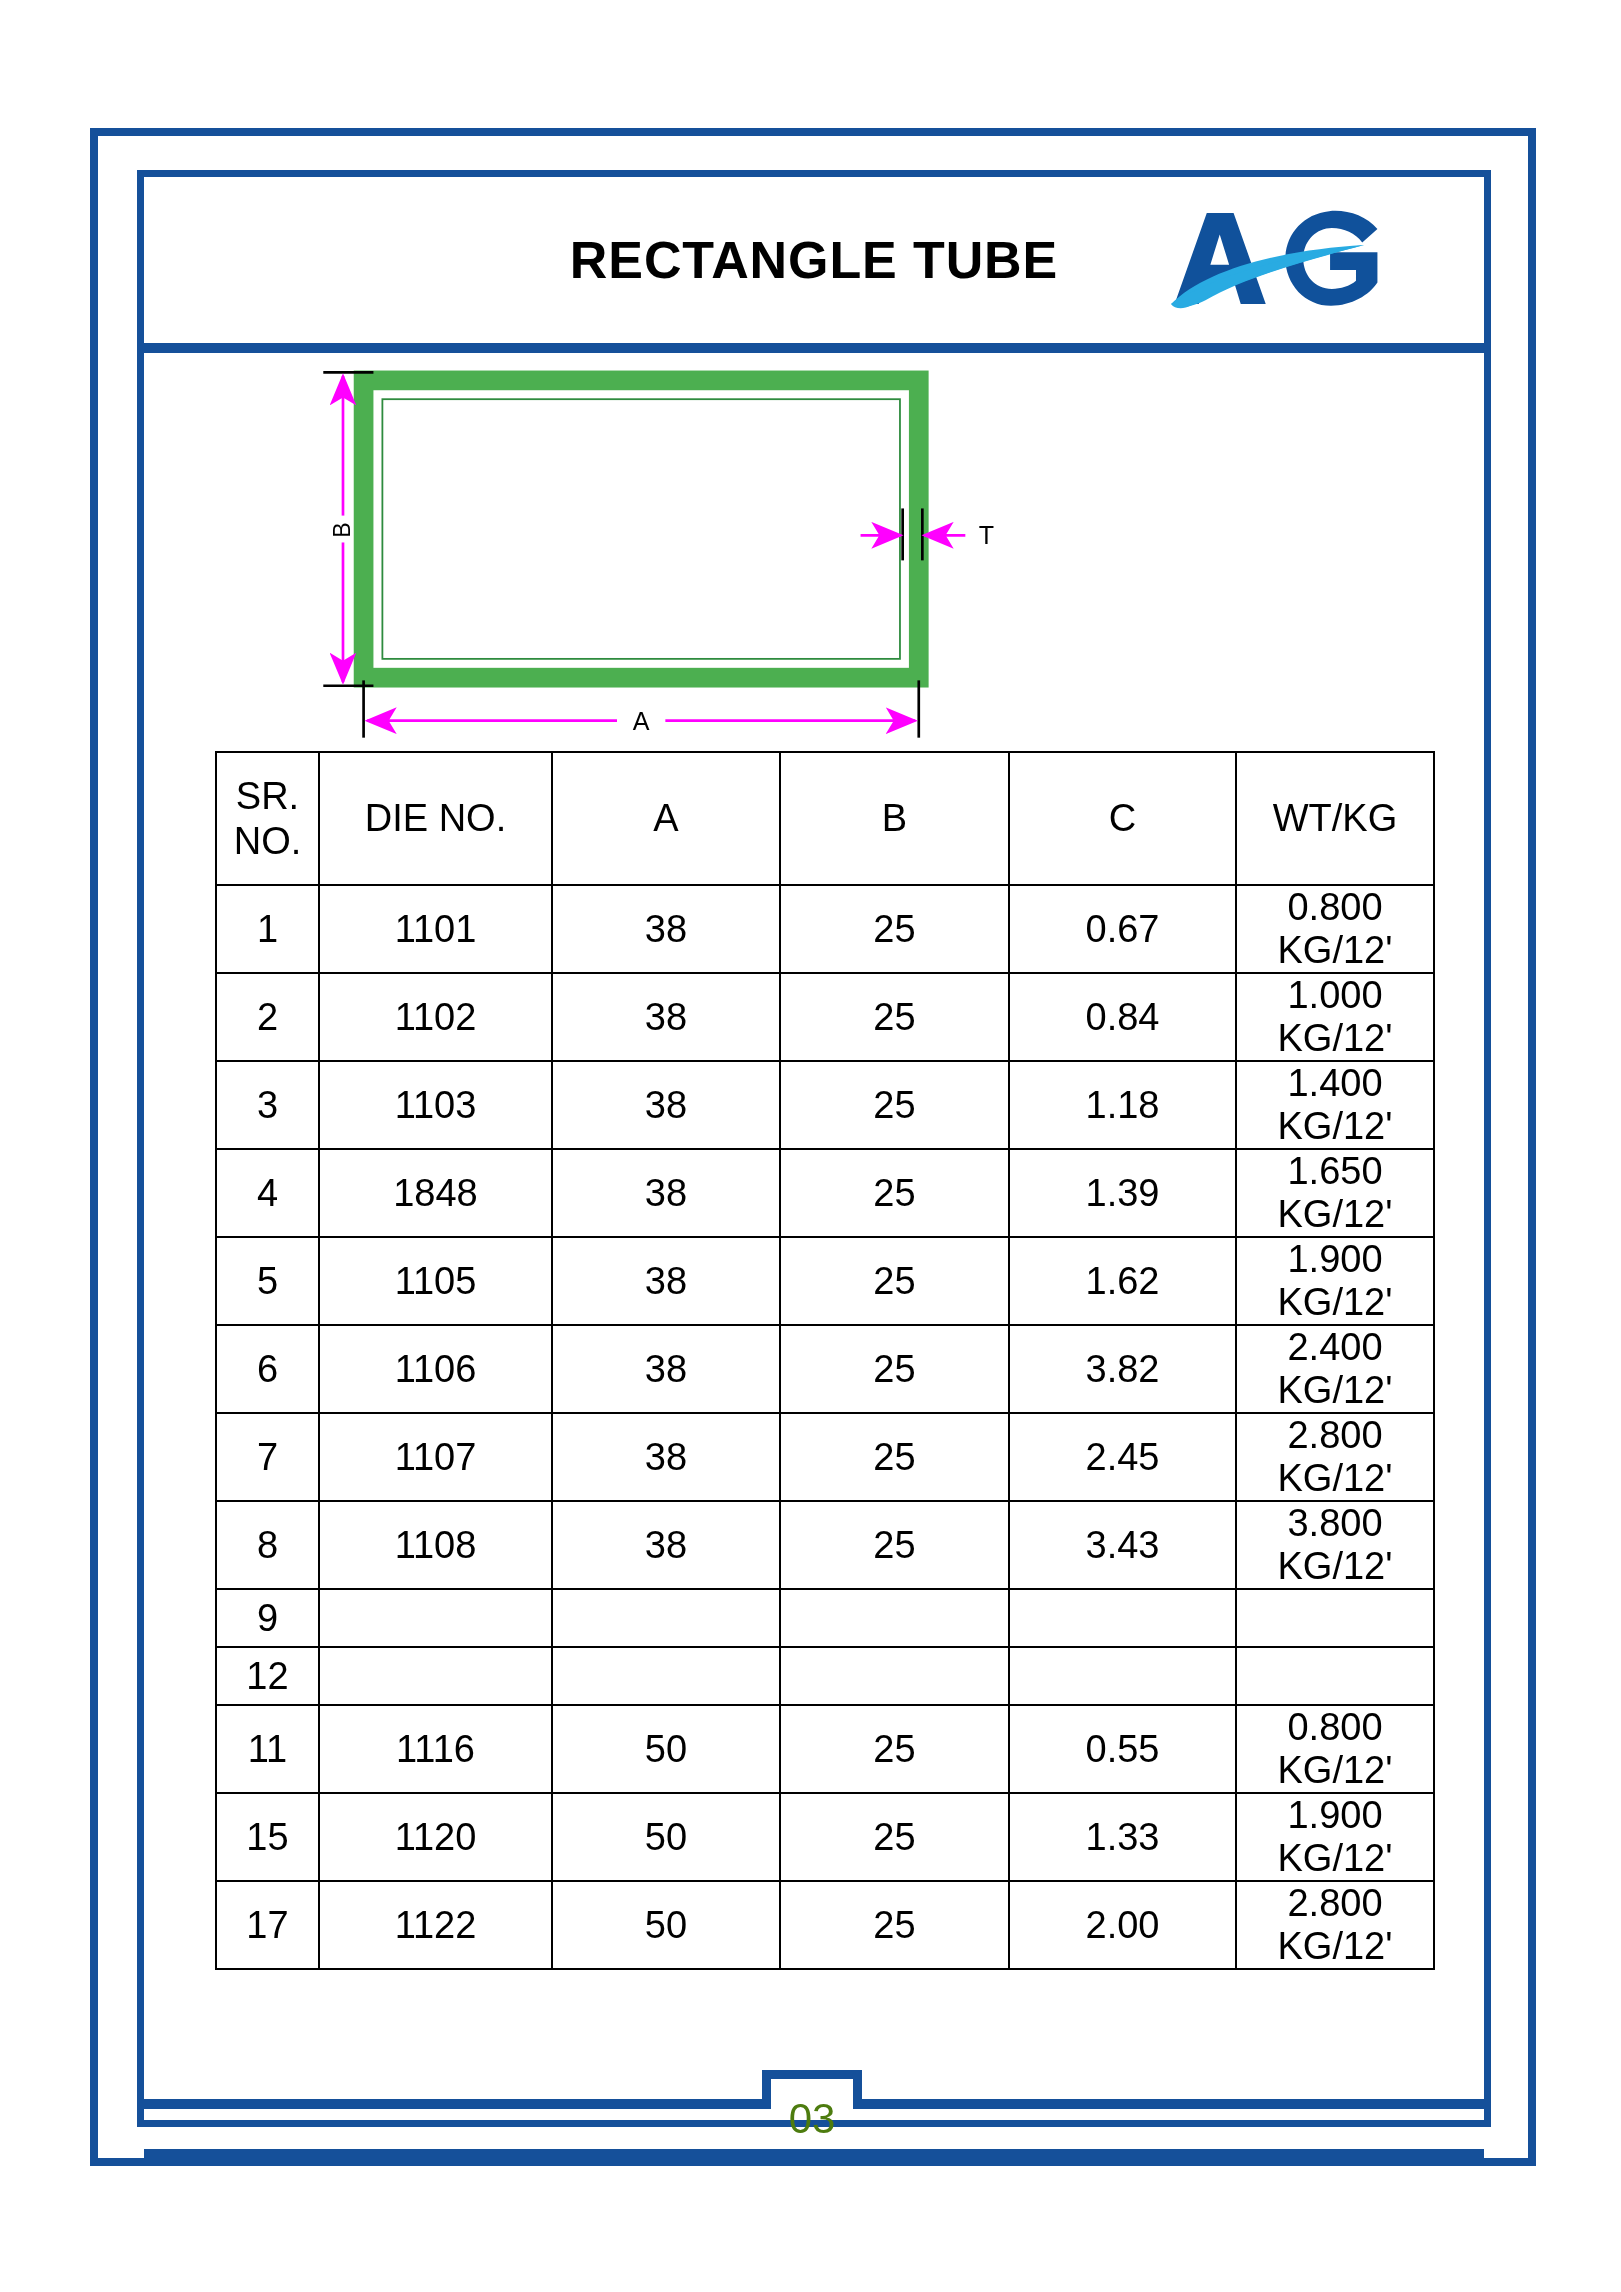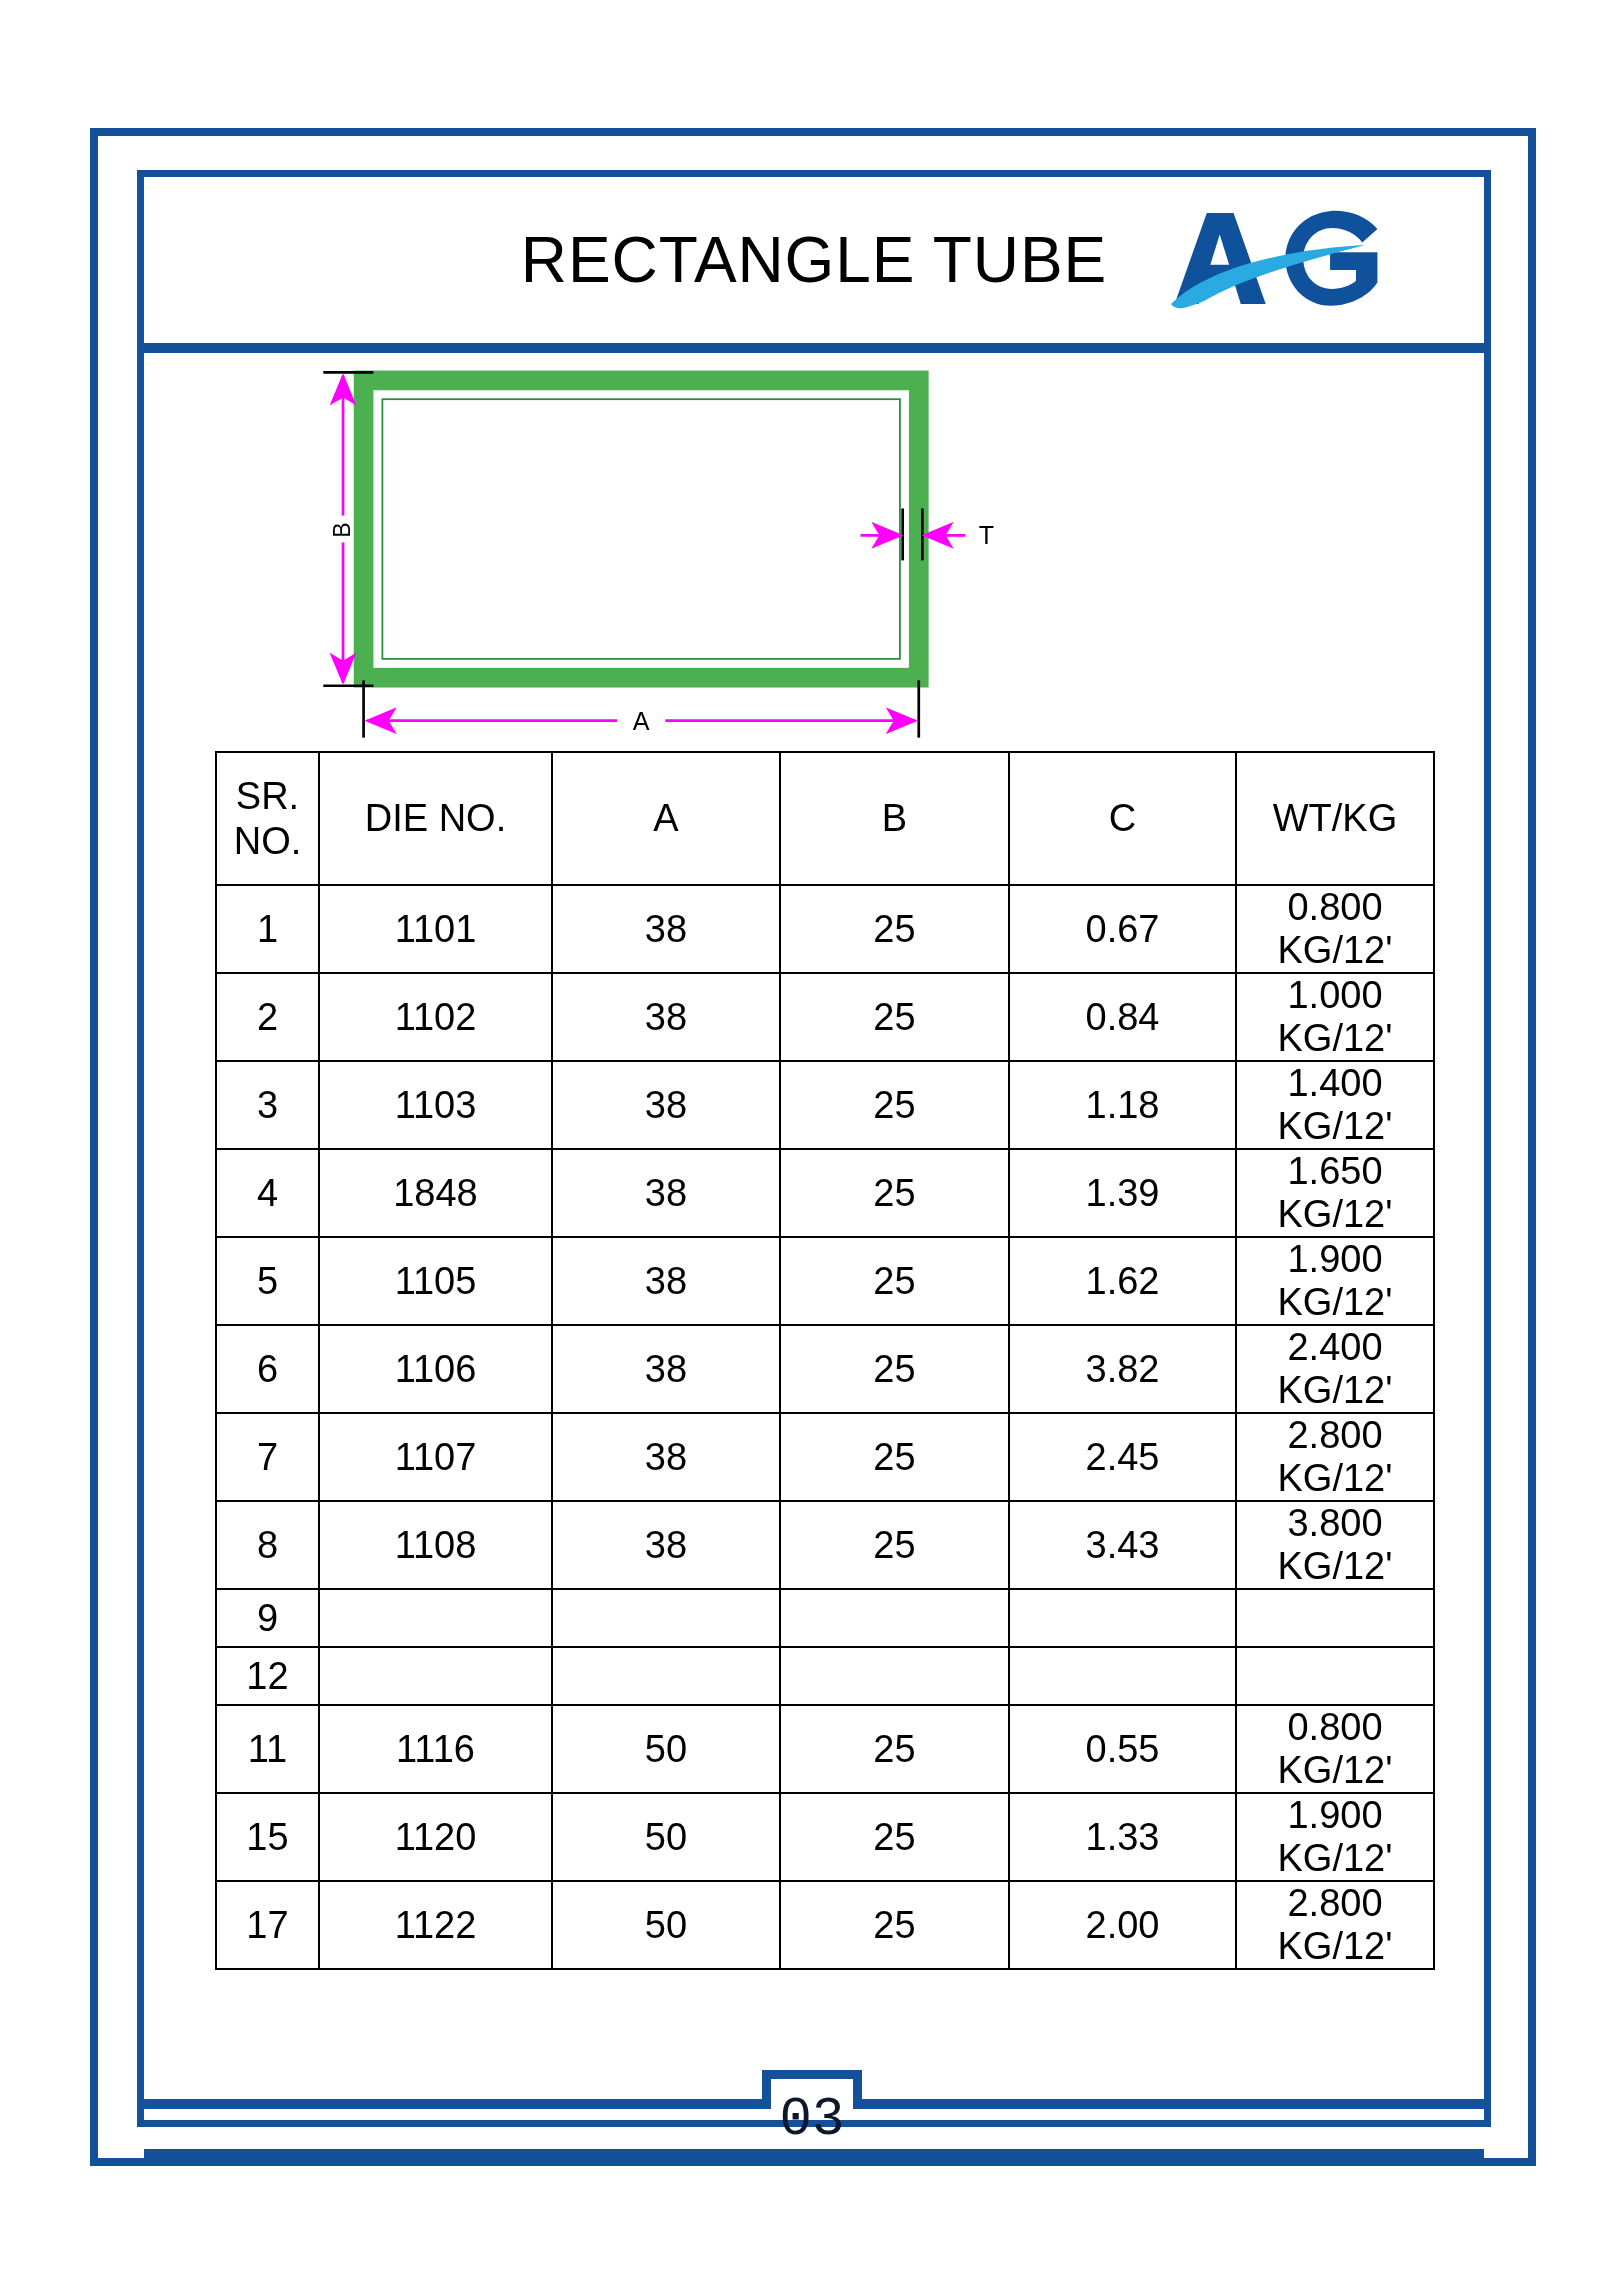--- a/index.html
+++ b/index.html
@@ -39,22 +39,22 @@
     top: 177px;
     width: 1340px;
     height: 166px;
     background: #ffffff;
     display: flex;
     align-items: center;
     justify-content: center;
   }
 
   .title-text {
-    font-size: 64px;
-    font-weight: normal;
+    font-size: 52px;
+    font-weight: bold;
     letter-spacing: 0.9px;
     color: #000000;
     white-space: nowrap;
   }
 
   
   .logo-wrap {
     position: absolute;
     left: 1151px;
     top: 204px;
@@ -152,23 +152,22 @@
 
   .footer-page-number {
     position: absolute;
     left: 762px;
     top: 2092px;
     width: 100px;
     height: 54px;
     display: flex;
     align-items: center;
     justify-content: center;
-    font-size: 54px;
-    color: #0f172a;
-    font-family: Liberation Mono, monospace;
+    font-size: 42px;
+    color: #4d7c0f;
   }
 
   .footer-bottom-rule {
     position: absolute;
     left: 144px;
     top: 2149px;
     width: 1340px;
     height: 9.9px;
     background: #15509A;
   }

